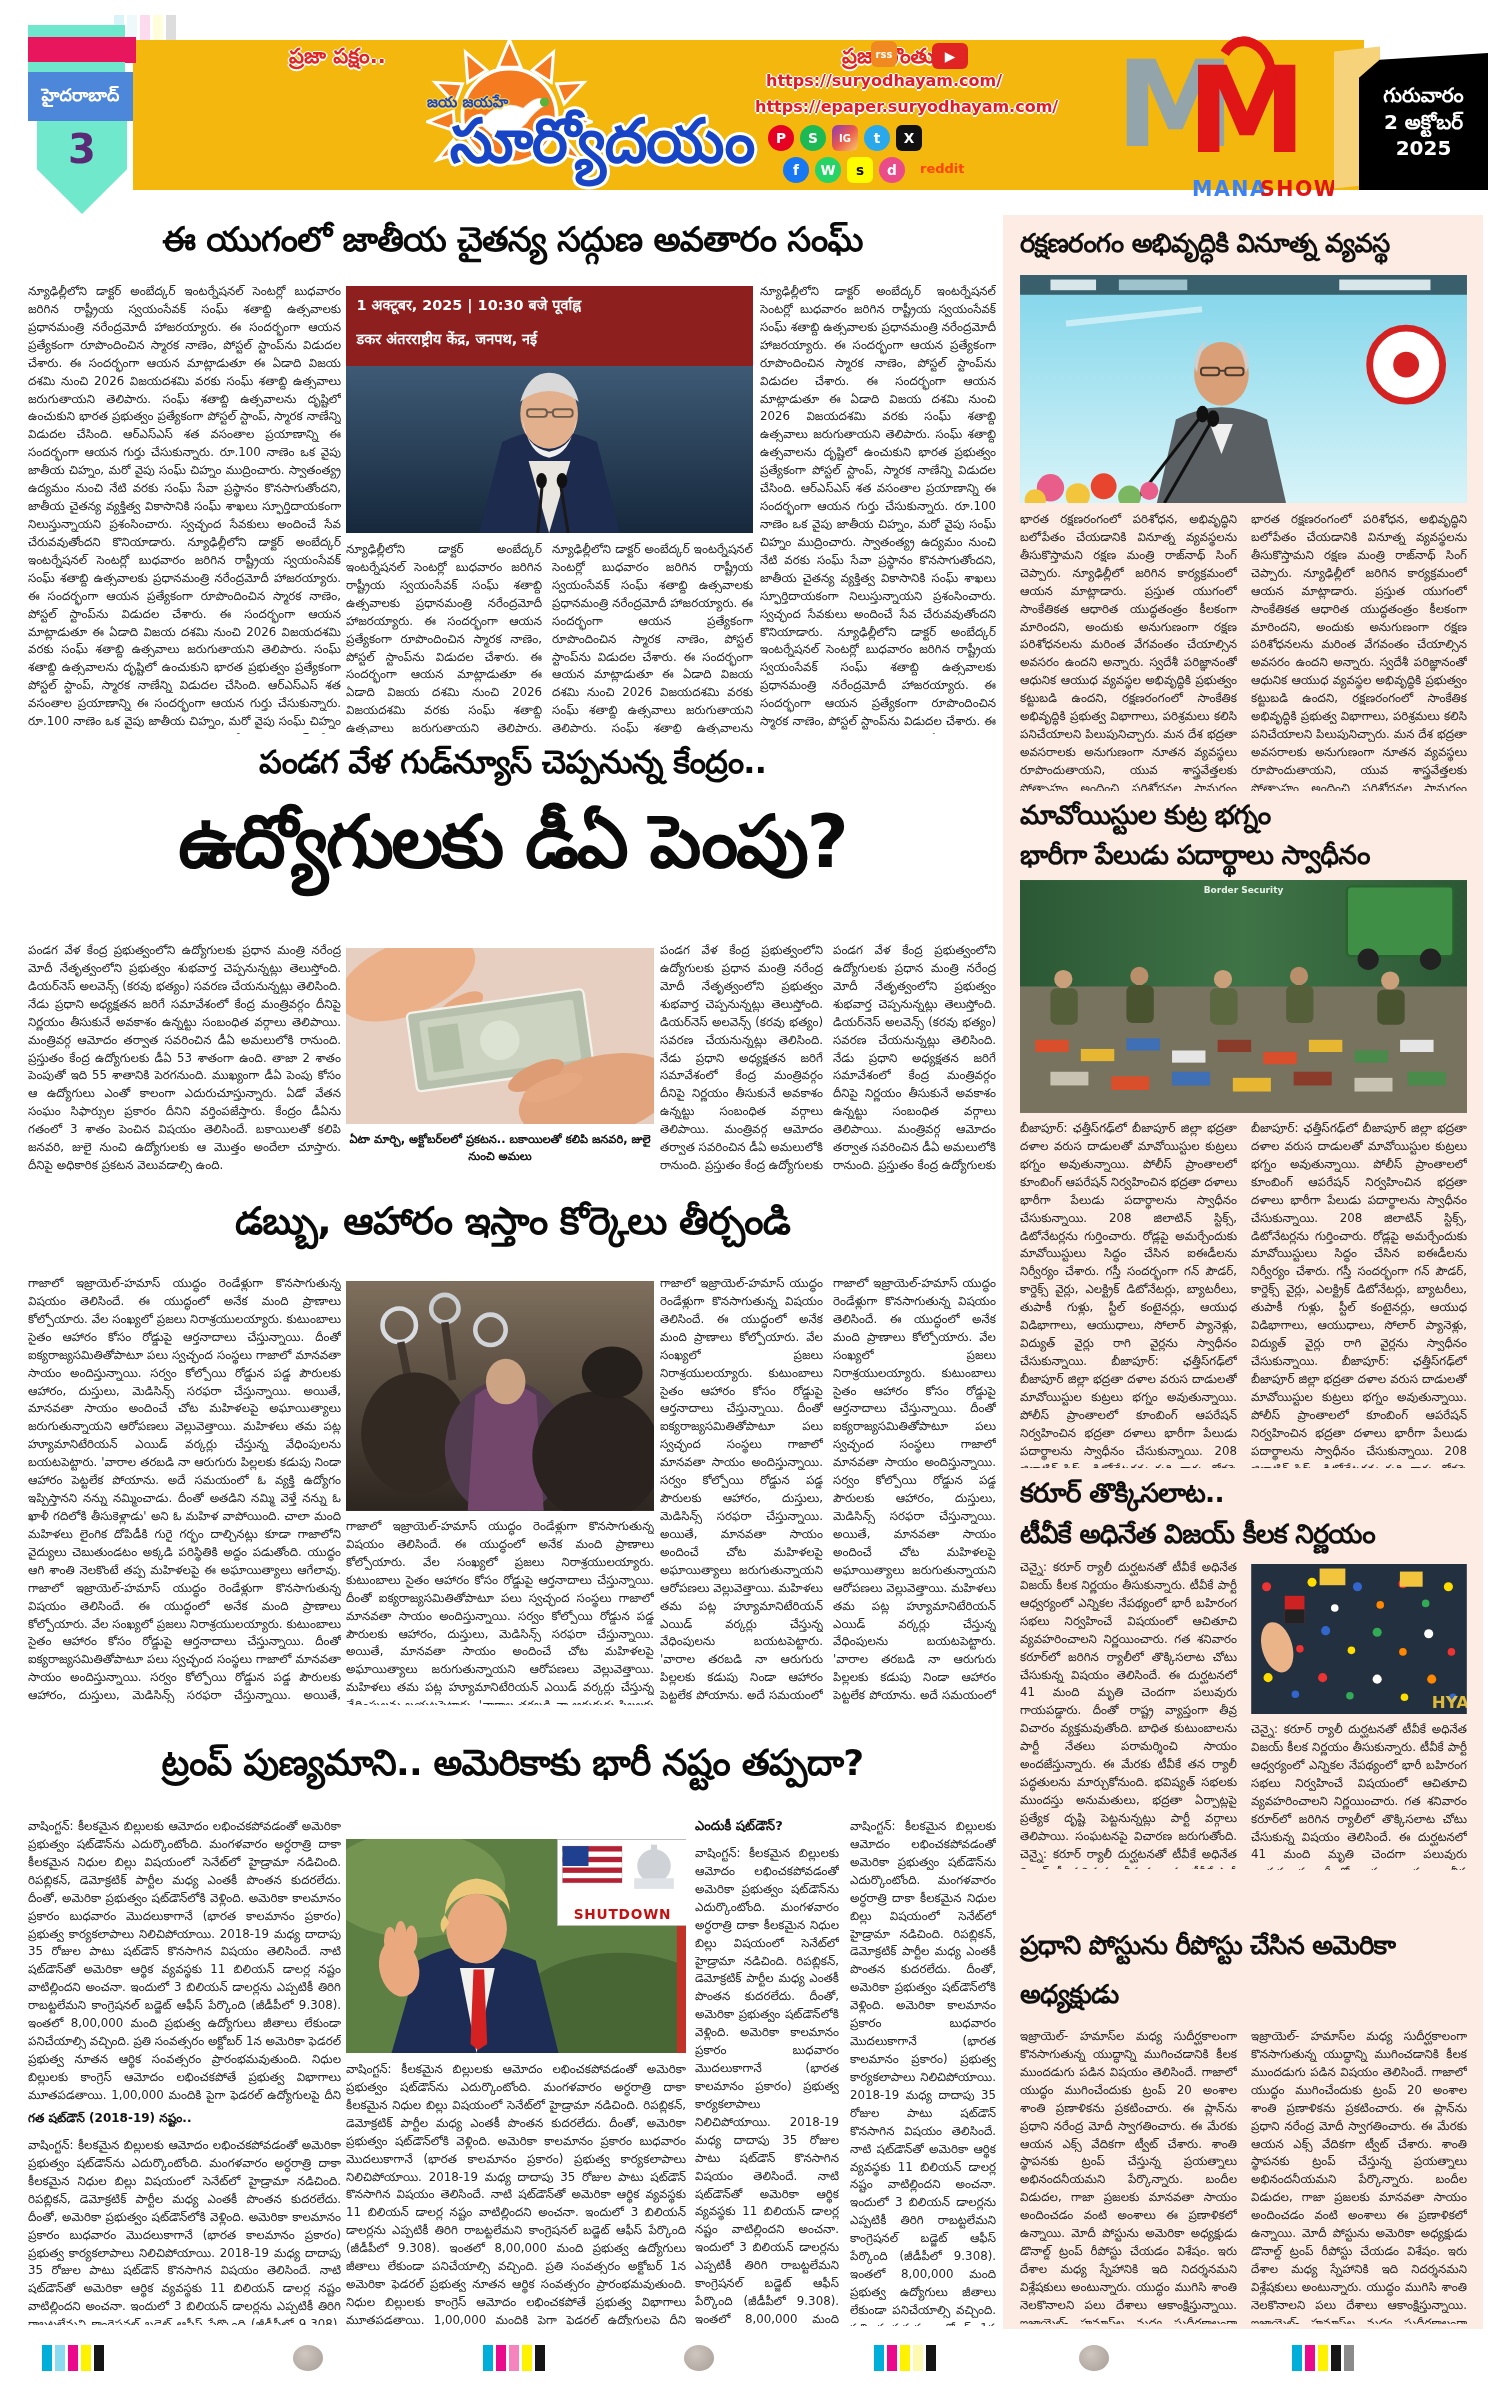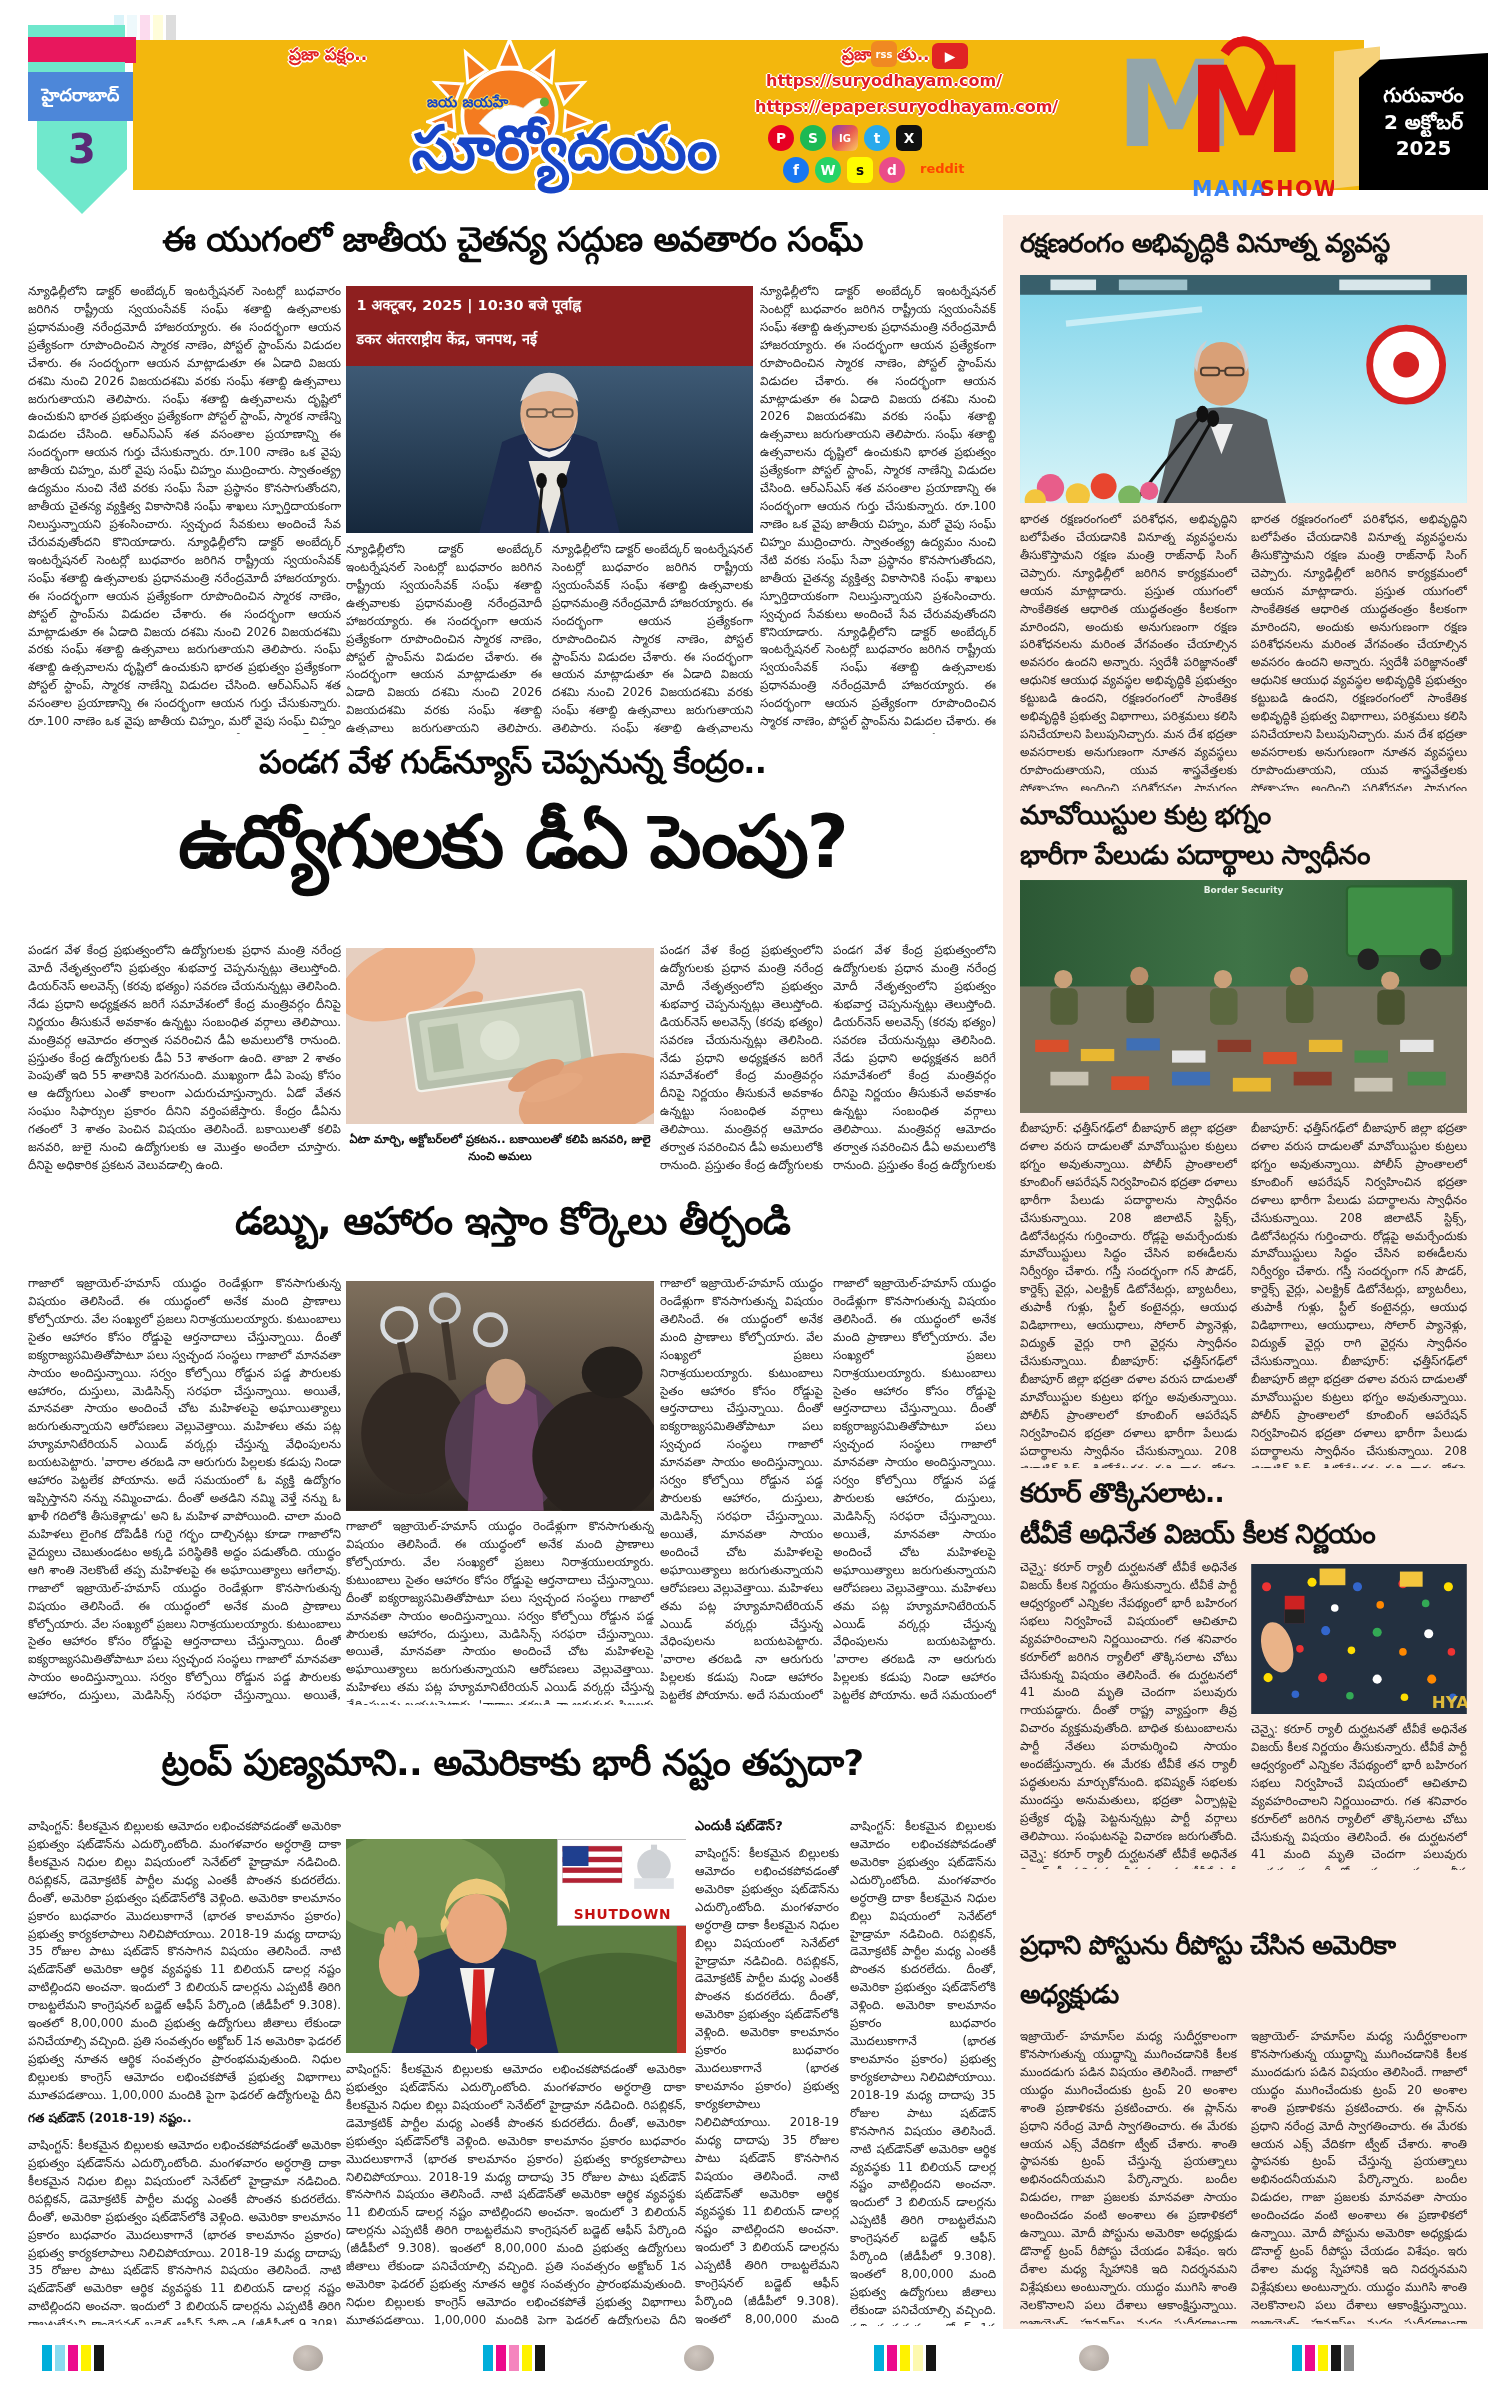--- a/index.html
+++ b/index.html
@@ -13,21 +13,21 @@
   .boldline{font-weight:800;color:#111;}
   
   .yellow-band{position:absolute;left:133px;top:40px;width:1231px;height:150px;background:#f3b70d;}
   .teal{background:#6fe7cc;}
   .ribbon-red{position:absolute;left:28px;top:37px;width:108px;height:26px;background:#e8175d;}
   .edition-box{position:absolute;left:28px;top:72px;width:105px;height:49px;background:#4d87d9;
        color:#fff;font-weight:800;font-size:17.5px;display:flex;align-items:center;justify-content:center;}
   .pennant{position:absolute;left:37px;top:121px;width:90px;height:93px;background:#70e8cc;
        clip-path:polygon(0 0,100% 0,100% 52%,50% 100%,0 52%);display:flex;justify-content:center;}
   .pennant span{font-size:40px;font-weight:900;color:#5a2a77;margin-top:4.6px;}
-  .tagline{position:absolute;font-size:17px;font-weight:800;color:#e02323;
+  .tagline{position:absolute;font-size:21px;font-weight:800;color:#e02323;
        text-shadow:-1.5px 0 #fff,1.5px 0 #fff,0 -1.5px #fff,0 1.5px #fff;}
   .jaya{position:absolute;font-size:15px;font-weight:900;color:#1745c6;
        text-shadow:-1.5px 0 #ffd34d,1.5px 0 #ffd34d,0 1.5px #ffd34d,0 -1.5px #ffd34d;}
   .masthead{position:absolute;font-size:61px;font-weight:900;color:#1745c6;letter-spacing:-1.5px;
        text-shadow:-3px 0 #fff,3px 0 #fff,0 -3px #fff,0 3px #fff,-2.3px -2.3px #fff,2.3px 2.3px #fff,-2.3px 2.3px #fff,2.3px -2.3px #fff;}
   .url{position:absolute;font-size:16px;font-weight:800;color:#e01b24;
        text-shadow:-1.5px 0 #fff,1.5px 0 #fff,0 -1.5px #fff,0 1.5px #fff;}
   .sicon{width:26px;height:26px;border-radius:6px;color:#fff;font-weight:900;font-size:13.7px;
        display:flex;align-items:center;justify-content:center;}
   .icon-row{position:absolute;display:flex;gap:6px;}
@@ -91,21 +91,21 @@
           <polygon points="2,110 38,122 36,96"></polygon>
           <polygon points="15,160 48,150 36,134"></polygon>
       </g>
       <circle cx="110" cy="102" r="62" fill="#f47b20" stroke="#fff" stroke-width="5"></circle>
       <path d="M70 112 Q95 78 128 92 Q150 70 160 86 Q142 96 132 112 Q112 132 86 126 Z" fill="#ffffff" stroke="#e8e8e8" stroke-width="1"></path>
       <circle cx="156" cy="84" r="6" fill="#59b33a"></circle>
     </svg>
   </div>
 
   <div class="jaya" style="left:427px;top:93px;">జయ జయహే</div>
-  <div class="masthead" style="left:374px;top:112px;width:380px;text-align:center;">సూర్యోదయం</div>
+  <div class="masthead" style="left:374px;top:105px;width:380px;text-align:right;">సూర్యోదయం</div>
 
   <div class="abs sicon" style="left:871px;top:41px;background:#f08922;font-size:10px;">
       <span>rss</span>
     </div>
   <div class="abs sicon" style="left:932px;top:43px;width:36px;background:#e02424;">
       <span>▶</span>
     </div>
   <a class="url" style="left:766px;top:71px;">https://suryodhayam.com/</a>
   <a class="url" style="left:755px;top:97px;">https://epaper.suryodhayam.com/</a>
   <div class="icon-row" style="left:768px;top:125px;">

